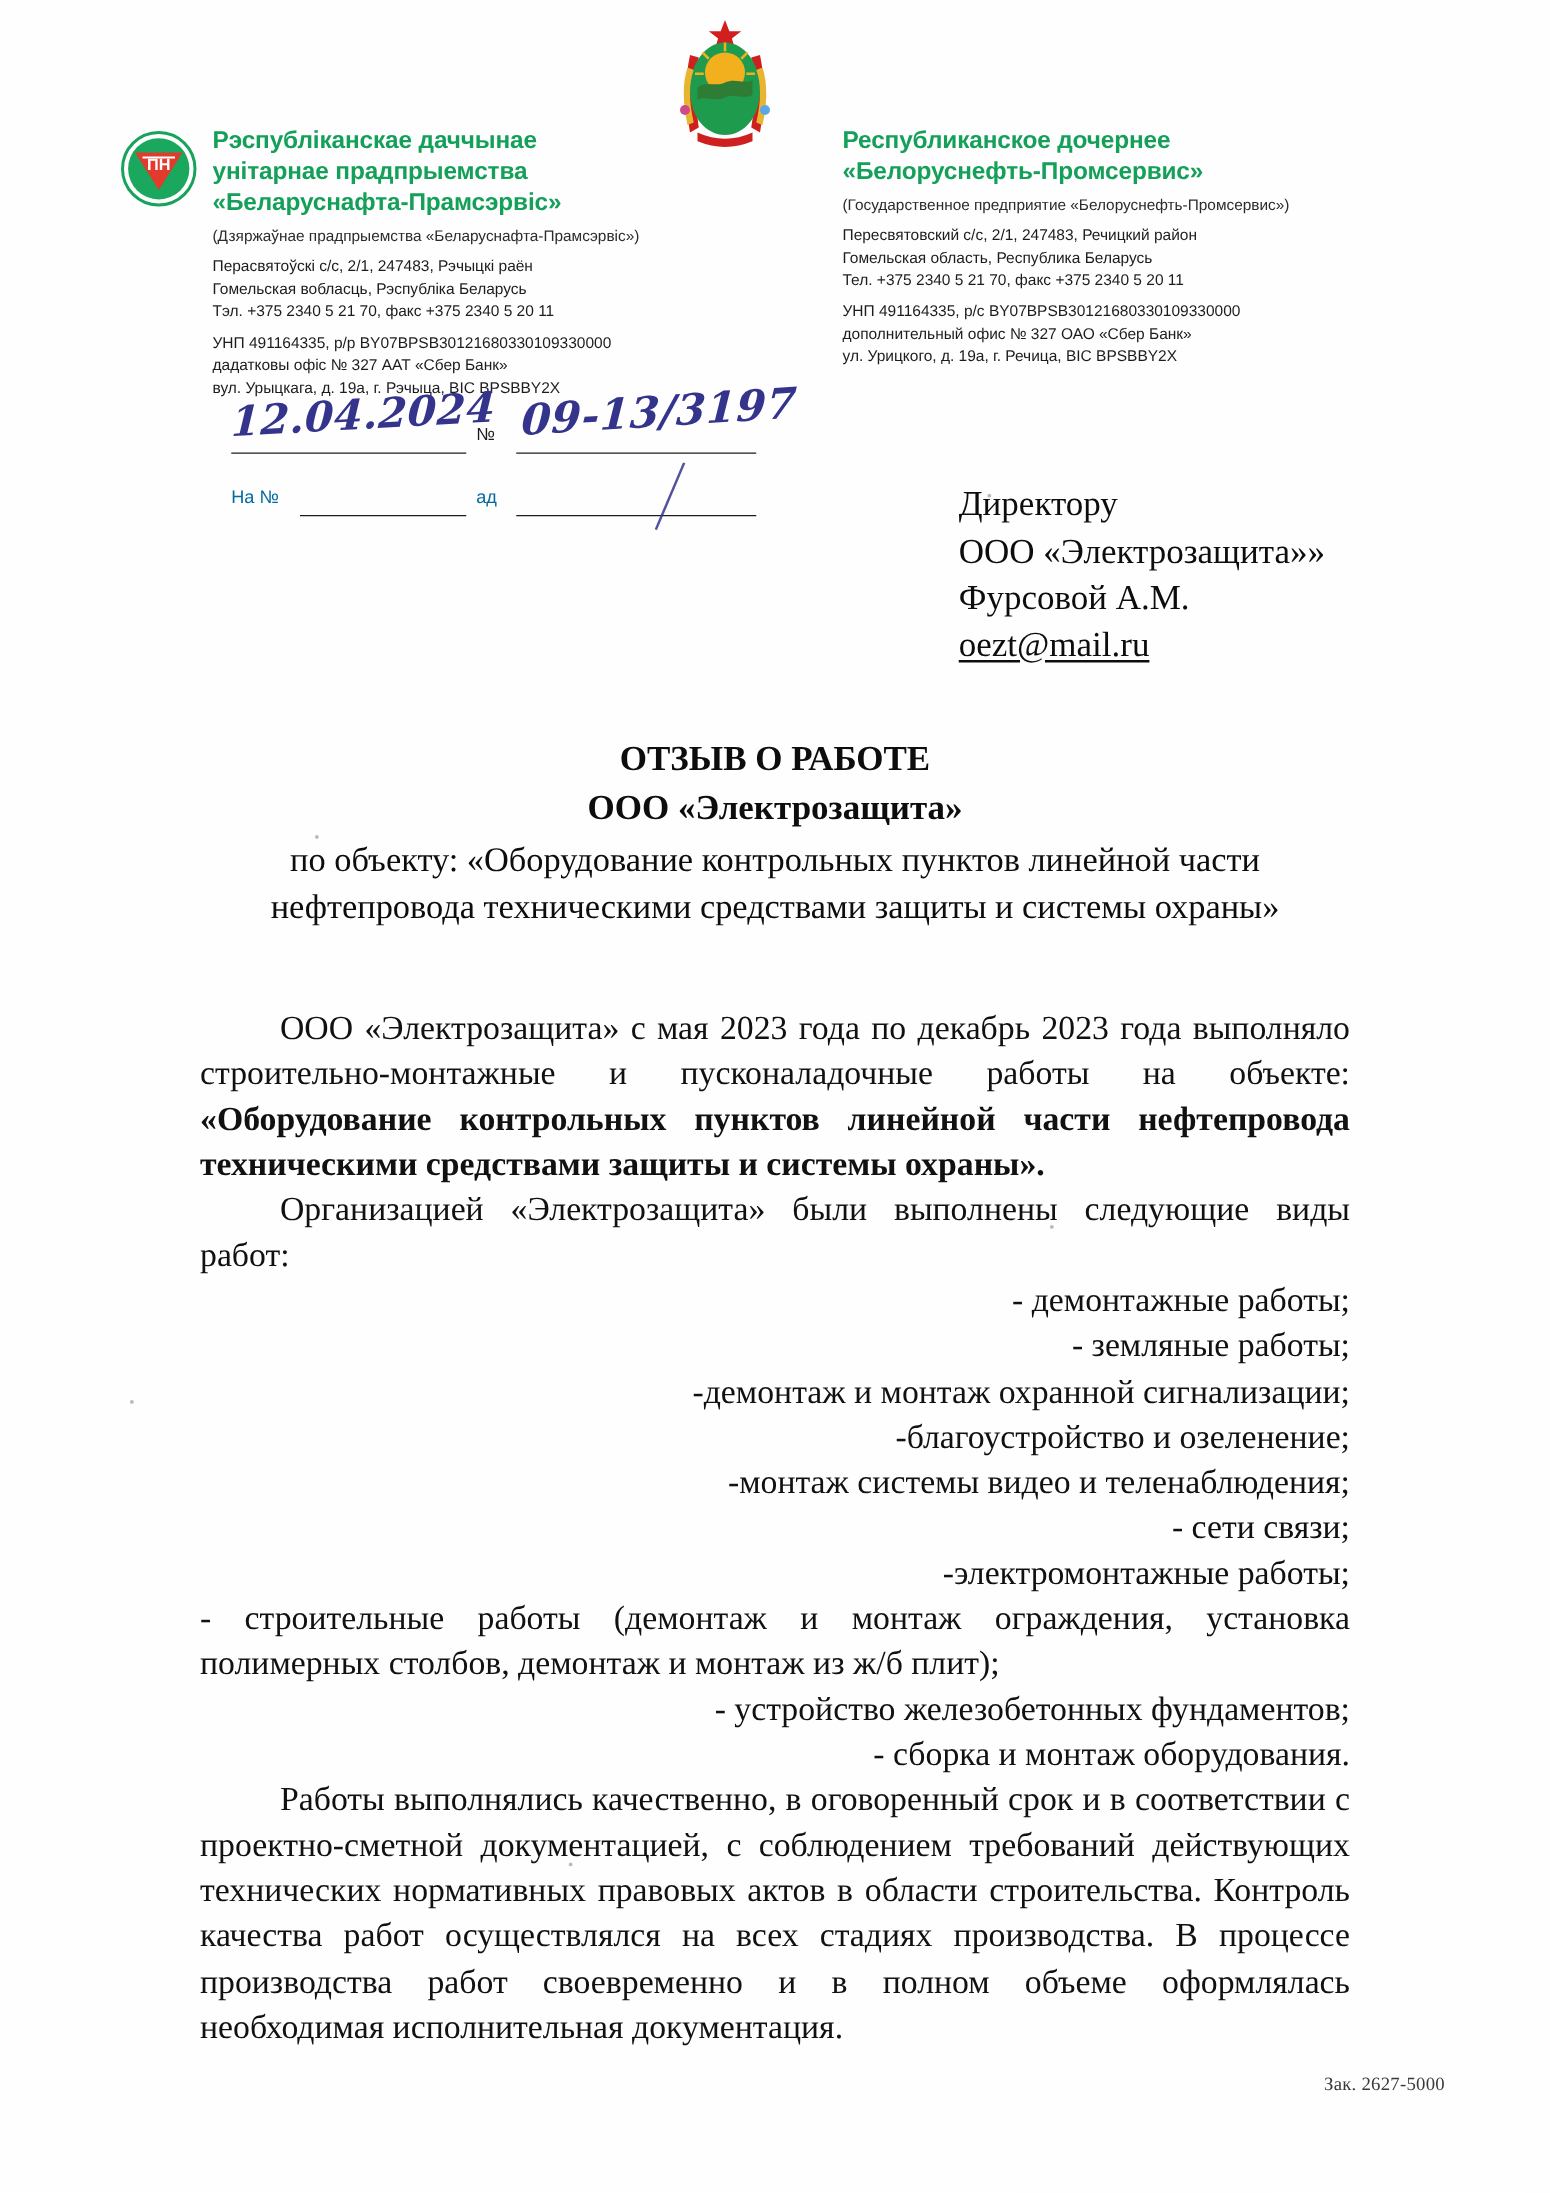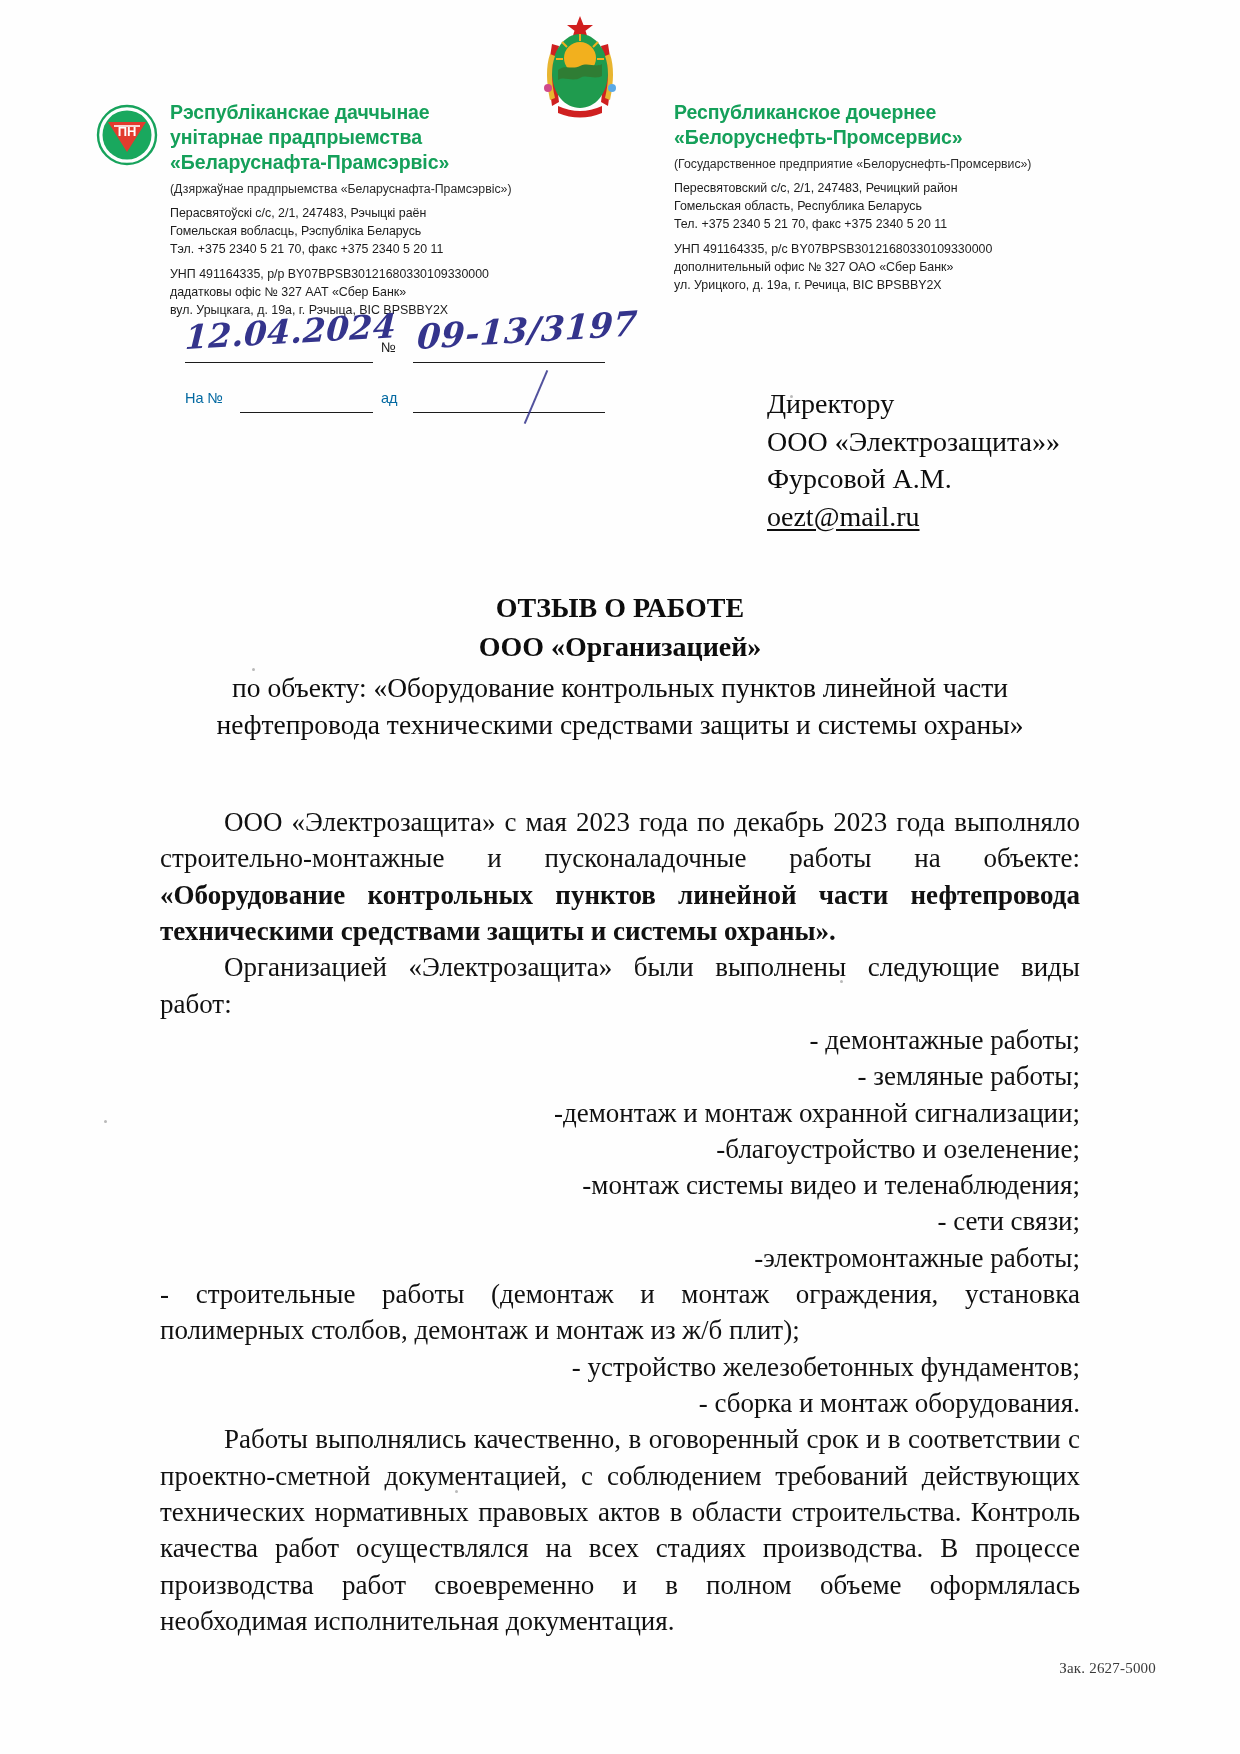--- a/index.html
+++ b/index.html
@@ -361,21 +361,21 @@
 
   <div class="addressee">
     <span class="ln">Директору</span>
     <span class="ln">ООО «Электрозащита»»</span>
     <span class="ln">Фурсовой А.М.</span>
     <span class="ln email">oezt@mail.ru</span>
   </div>
 
   <div class="title-block">
     <span class="doc-title">ОТЗЫВ О РАБОТЕ</span>
-    <span class="doc-subtitle">ООО «Организацией»</span>
+    <span class="doc-subtitle">ООО «Электрозащита»</span>
     <span class="doc-object">по объекту: «Оборудование контрольных пунктов линейной части нефтепровода техническими средствами защиты и системы охраны»</span>
   </div>
 
   <div class="body-block">
     <p class="p-just p-indent"><span>ООО «Электрозащита» с мая 2023 года по декабрь 2023 года выполняло строительно-монтажные и пусконаладочные работы на объекте: </span><span class="bold">«Оборудование контрольных пунктов линейной части нефтепровода техническими средствами защиты и системы охраны».</span></p>
     <p class="p-just p-indent">Организацией «Электрозащита» были выполнены следующие виды работ:</p>
     <p class="p-list">- демонтажные работы;</p>
     <p class="p-list">- земляные работы;</p>
     <p class="p-list">-демонтаж и монтаж охранной сигнализации;</p>
     <p class="p-list">-благоустройство и озеленение;</p>

